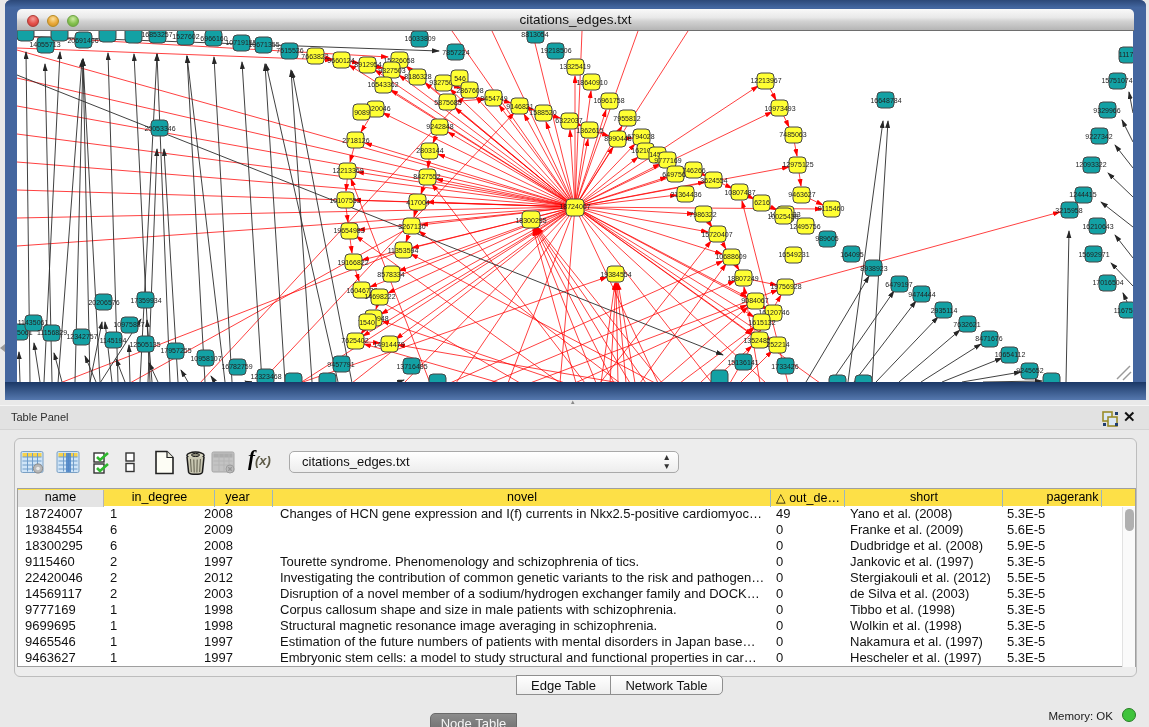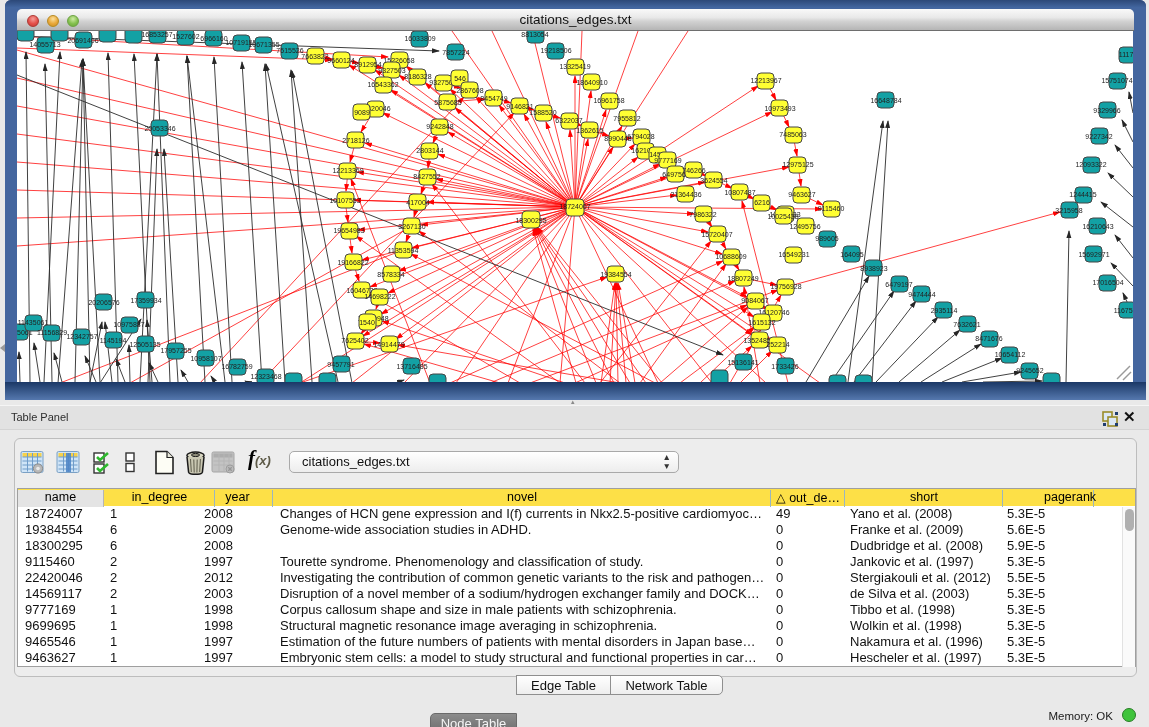--- a/index.html
+++ b/index.html
@@ -33,21 +33,21 @@
 
 #table { position:absolute; left:2px; top:49px; width:1119px; height:179px; background:#fff; border:1px solid #9f9f9f; }
 #thead { position:absolute; left:0; top:0; width:1117px; height:17px; background:#fde047; font-size:12.5px; }
 #thead span { position:absolute; top:1px; text-align:center; border-right:1px solid #9ab6c0; height:17px; }
 #thead .h1 { left:0; width:86px; background:#e4e4e4; border-right:1px solid #b5b5b5; }
 #thead .h2 { left:87px; width:110px; }
 #thead .h3 { left:185px; width:70px; }
 #thead .h4 { left:256px; width:497px; }
 #thead .h5 { left:754px; width:73px; }
 #thead .h6 { left:828px; width:157px; }
-#thead .h7 { left:986px; width:90px;padding-left:40px; }
+#thead .h7 { left:986px; width:98px;padding-left:40px; }
 #tbody { position:absolute; left:0; top:17px; width:1117px; height:161px; font-size:13px; color:#111; }
 .trow { position:relative; height:16px; line-height:16px; white-space:nowrap; }
 .trow span { position:absolute; overflow:hidden; }
 .c1 { left:7px; width:80px; } .c2 { left:92px; width:88px; } .c3 { left:186px; width:64px; }
 .c4 { left:262px; width:490px; } .c5 { left:758px; width:68px; } .c6 { left:832px; width:152px; }
 .c7 { left:989px; width:88px; }
 #vscroll { position:absolute; left:1104px; top:18px; width:13px; height:160px; background:#fafafa; border-left:1px solid #e2e2e2; }
 #vscroll .thumb { position:absolute; left:2px; top:2px; width:9px; height:22px; background:#b0b0b0; border-radius:5px; }
 
 
@@ -688,38 +688,37 @@
             <span class="c3">2008</span>
             <span class="c4">Changes of HCN gene expression and I(f) currents in Nkx2.5-positive cardiomyoc…</span>
             <span class="c5">49</span>
             <span class="c6">Yano et al. (2008)</span>
             <span class="c7">5.3E-5</span>
           </div>
 <div class="trow">
             <span class="c1">19384554</span>
             <span class="c2">6</span>
             <span class="c3">2009</span>
-            <span class="c4">Genome-wide association studies in ADHD.</span>
             <span class="c5">0</span>
             <span class="c6">Franke et al. (2009)</span>
             <span class="c7">5.6E-5</span>
           </div>
 <div class="trow">
             <span class="c1">18300295</span>
             <span class="c2">6</span>
             <span class="c3">2008</span>
             <span class="c5">0</span>
             <span class="c6">Dudbridge et al. (2008)</span>
             <span class="c7">5.9E-5</span>
           </div>
 <div class="trow">
             <span class="c1">9115460</span>
             <span class="c2">2</span>
             <span class="c3">1997</span>
-            <span class="c4">Tourette syndrome. Phenomenology and classification of study.</span>
+            <span class="c4">Tourette syndrome. Phenomenology and schizophrenia of tics.</span>
             <span class="c5">0</span>
             <span class="c6">Jankovic et al. (1997)</span>
             <span class="c7">5.3E-5</span>
           </div>
 <div class="trow">
             <span class="c1">22420046</span>
             <span class="c2">2</span>
             <span class="c3">2012</span>
             <span class="c4">Investigating the contribution of common genetic variants to the risk and pathogen…</span>
             <span class="c5">0</span>
@@ -752,21 +751,21 @@
             <span class="c5">0</span>
             <span class="c6">Wolkin et al. (1998)</span>
             <span class="c7">5.3E-5</span>
           </div>
 <div class="trow">
             <span class="c1">9465546</span>
             <span class="c2">1</span>
             <span class="c3">1997</span>
             <span class="c4">Estimation of the future numbers of patients with mental disorders in Japan base…</span>
             <span class="c5">0</span>
-            <span class="c6">Nakamura et al. (1996)</span>
+            <span class="c6">Nakamura et al. (1997)</span>
             <span class="c7">5.3E-5</span>
           </div>
 <div class="trow">
             <span class="c1">9463627</span>
             <span class="c2">1</span>
             <span class="c3">1997</span>
             <span class="c4">Embryonic stem cells: a model to study structural and functional properties in car…</span>
             <span class="c5">0</span>
             <span class="c6">Hescheler et al. (1997)</span>
             <span class="c7">5.3E-5</span>

